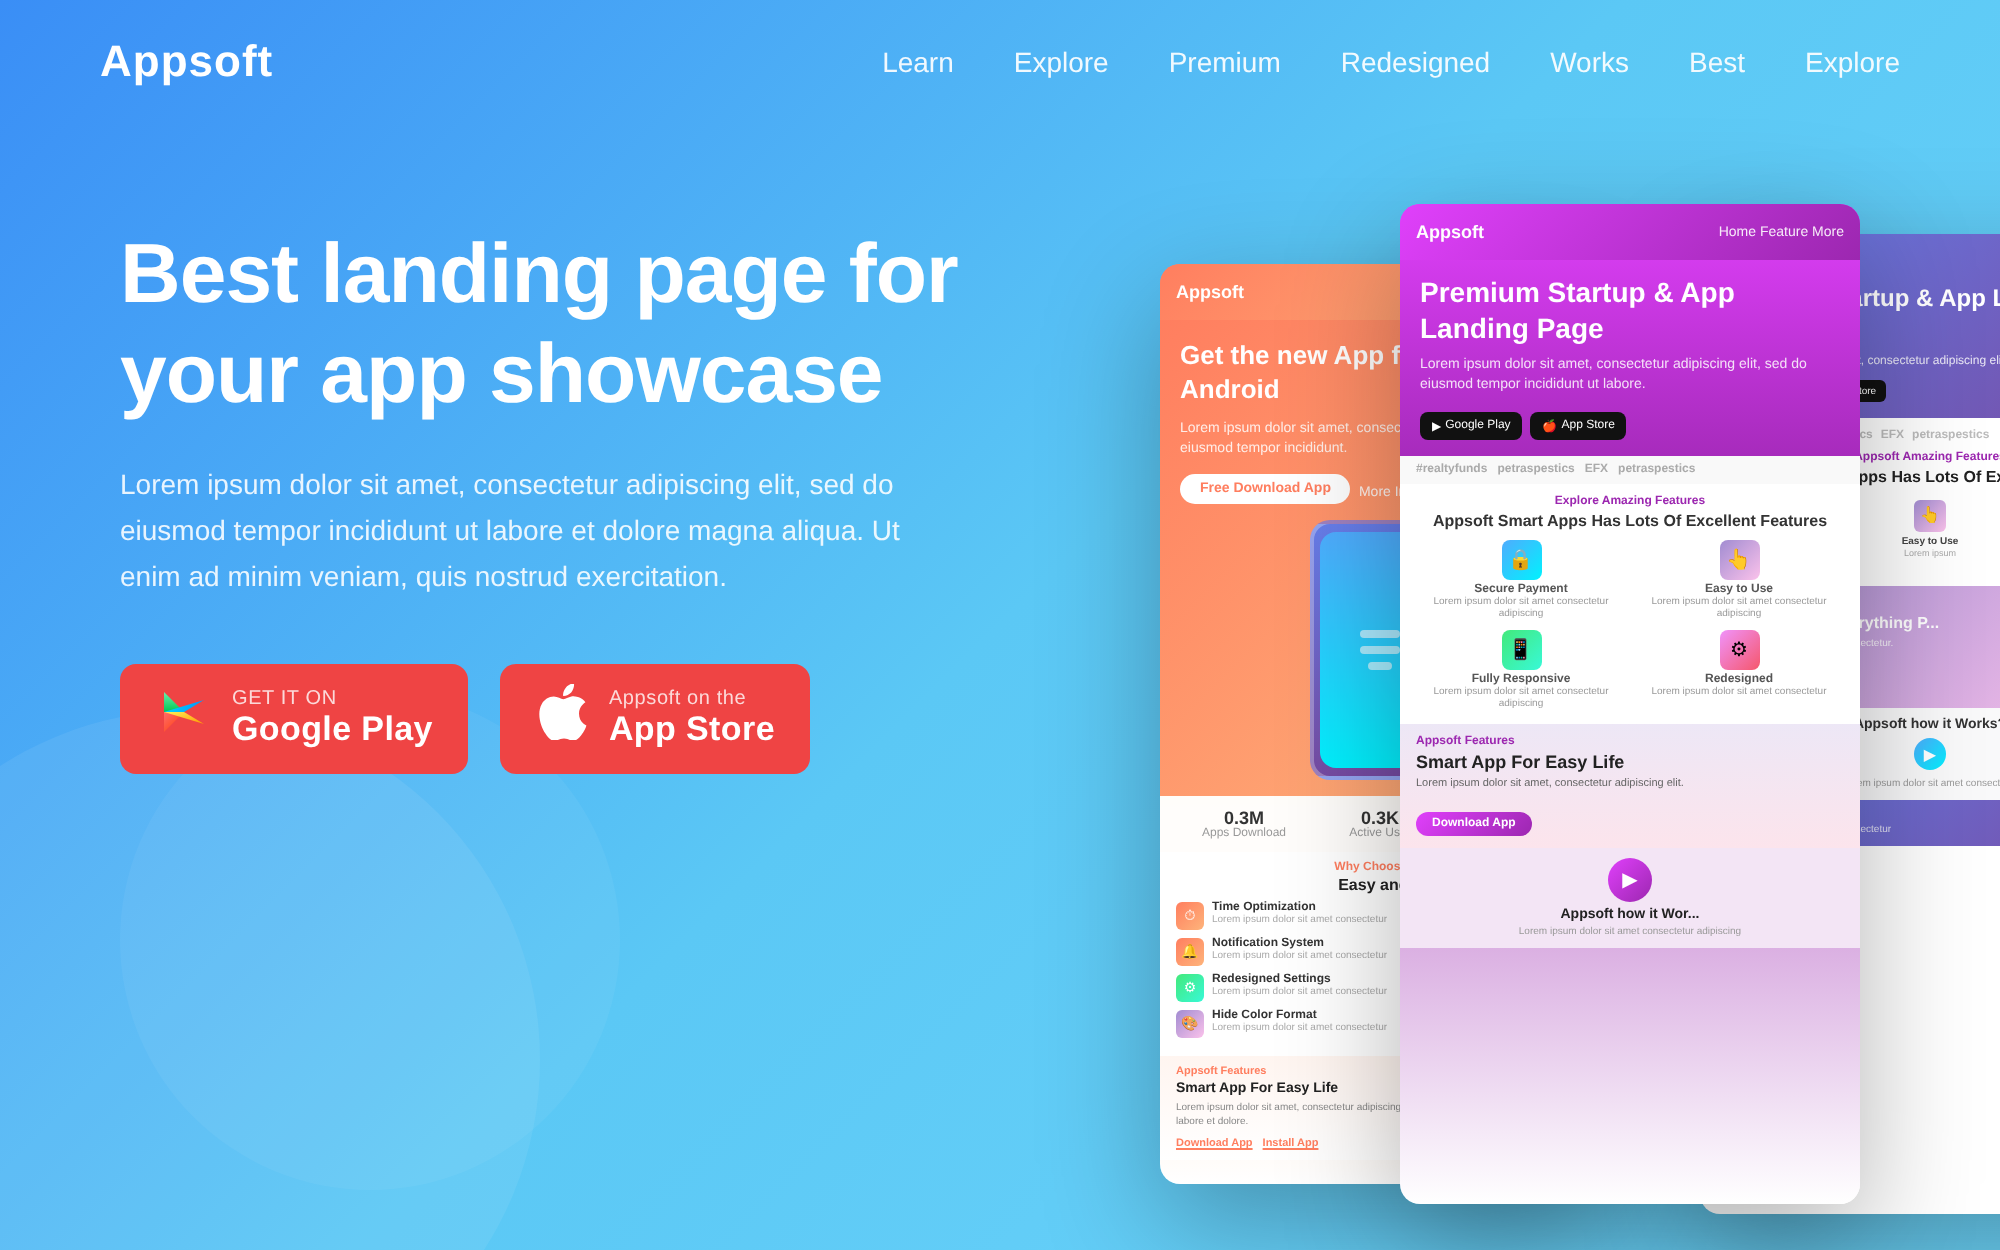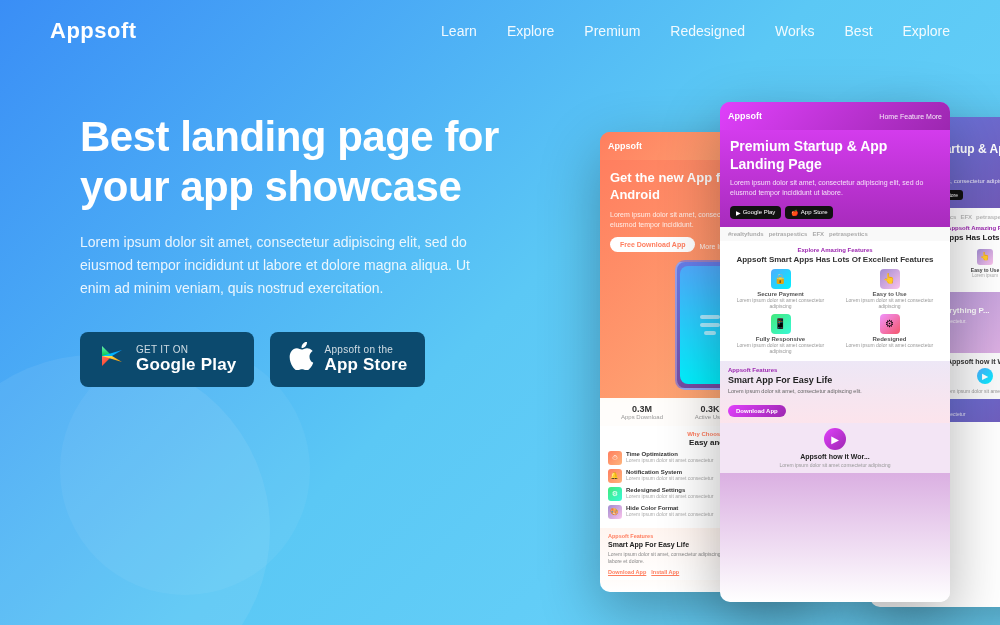--- a/index.html
+++ b/index.html
@@ -57,21 +57,20 @@
       opacity: 0.92;
     }
 
     
     .hero {
       position: relative;
       z-index: 10;
       display: flex;
       align-items: flex-start;
       padding: 30px 50px 0 60px;
-      margin-left: 20px;
     }
     .hero-left {
       flex: 0 0 480px;
       padding-top: 20px;
     }
     .hero-title {
       color: #fff;
       font-size: 42px;
       font-weight: 800;
       line-height: 1.18;
@@ -86,21 +85,21 @@
       max-width: 420px;
     }
     .cta-buttons {
       display: flex;
       gap: 16px;
     }
     .cta-btn {
       display: flex;
       align-items: center;
       gap: 10px;
-      background: #0c4a6e;
+      background: #ef4444;
       border-radius: 8px;
       padding: 10px 18px;
       cursor: pointer;
       border: none;
       color: #fff;
       text-decoration: none;
       min-width: 155px;
     }
     .cta-btn .btn-icon {
       font-size: 28px;

